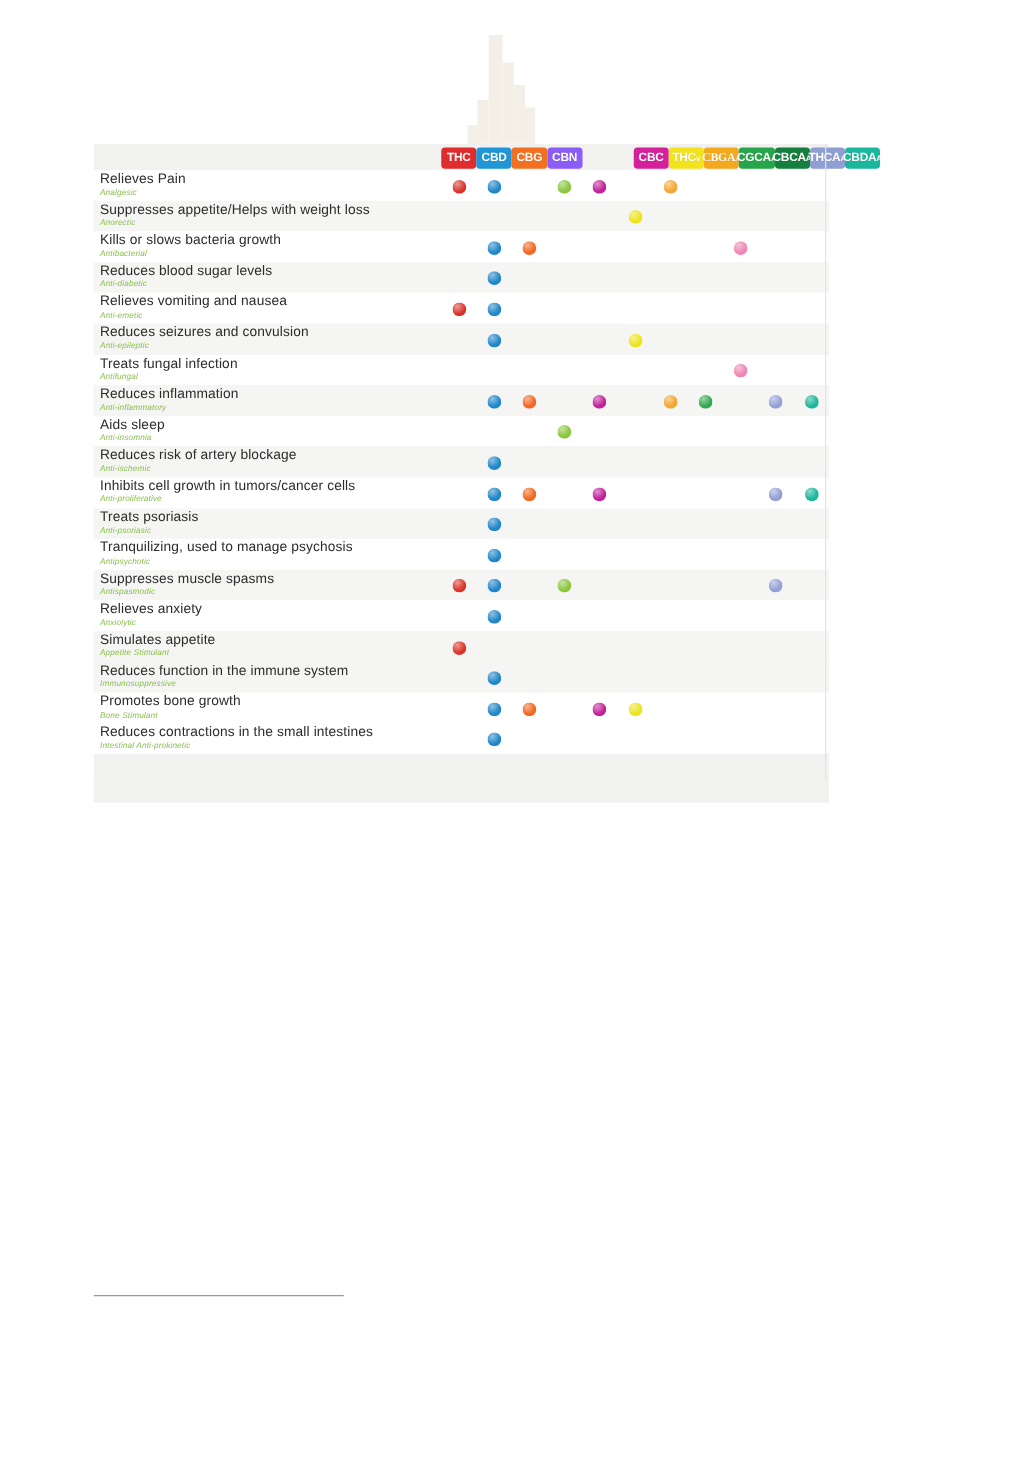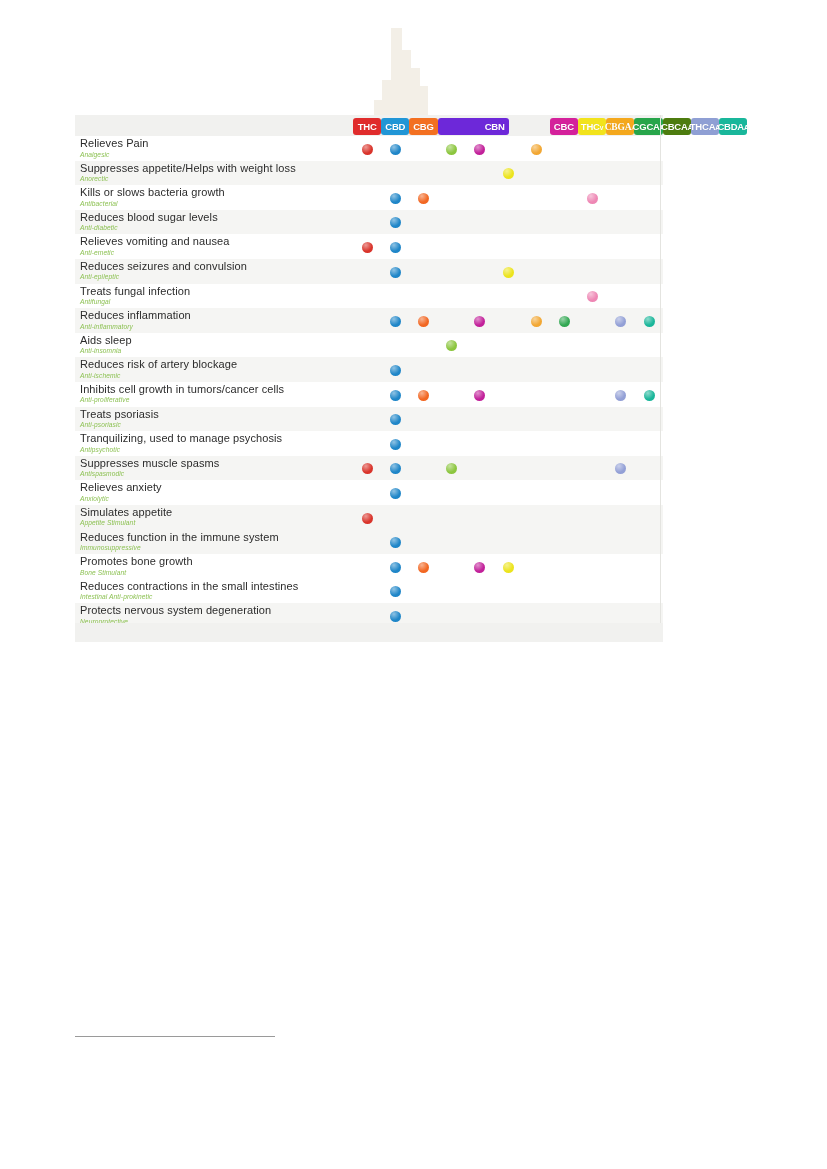--- a/index.html
+++ b/index.html
@@ -101,39 +101,39 @@
     <div class="col-head" id="col-head">
         <div class="pill" style="background: rgb(224, 44, 44);">
           <span>THC</span>
         </div>
         <div class="pill" style="background: rgb(33, 150, 214);">
           <span>CBD</span>
         </div>
         <div class="pill" style="background: rgb(243, 112, 33);">
           <span>CBG</span>
         </div>
-        <div class="pill" style="background: #6d28d9; padding-left: 43px;">
+        <div class="pill" style="background: #8b5cf6;">
           <span>CBN</span>
         </div>
         <div class="pill" style="background: rgb(212, 33, 155); margin-left: 41px;">
           <span>CBC</span>
         </div>
         <div class="pill" style="background: rgb(242, 227, 28);">
           <span>THC</span>
           <sub>v</sub>
         </div>
         <div class="pill" style="background: rgb(244, 168, 29); font-family: Liberation Serif, serif;">
           <span>CBGA</span>
           <sub>A</sub>
         </div>
         <div class="pill" style="background: rgb(39, 165, 74);">
           <span>CGCA</span>
           <sub>A</sub>
         </div>
-        <div class="pill" style="background: #4d7c0f;">
+        <div class="pill" style="background: #15803d;">
           <span>CBCA</span>
           <sub>A</sub>
         </div>
         <div class="pill" style="background: rgb(143, 159, 212);">
           <span>THCA</span>
           <sub>A</sub>
         </div>
         <div class="pill" style="background: rgb(25, 183, 155);">
           <span>CBDA</span>
           <sub>A</sub>
@@ -329,29 +329,20 @@
         </div>
         <div class="row">
           <div class="row-text">
             <div class="row-title">Reduces contractions in the small intestines</div>
             <div class="row-sub">Intestinal Anti-prokinetic</div>
           </div>
           <div class="dots">
             <div class="dot" style="left: 36.8px; background: radial-gradient(circle at 35% 28%, rgba(255, 255, 255, 0.5), rgba(255, 255, 255, 0) 58%) rgb(31, 134, 200);"></div>
           </div>
         </div>
-        <div class="row alt">
-          <div class="row-text">
-            <div class="row-title">Protects nervous system degeneration</div>
-            <div class="row-sub">Neuroprotective</div>
-          </div>
-          <div class="dots">
-            <div class="dot" style="left: 36.8px; background: radial-gradient(circle at 35% 28%, rgba(255, 255, 255, 0.5), rgba(255, 255, 255, 0) 58%) rgb(31, 134, 200);"></div>
-          </div>
-        </div>
       </div>
 
     <div class="vdiv"></div>
     <div class="footstrip"></div>
   </div>
 
   <div class="footnote-rule"></div>
 
 </div>
 

